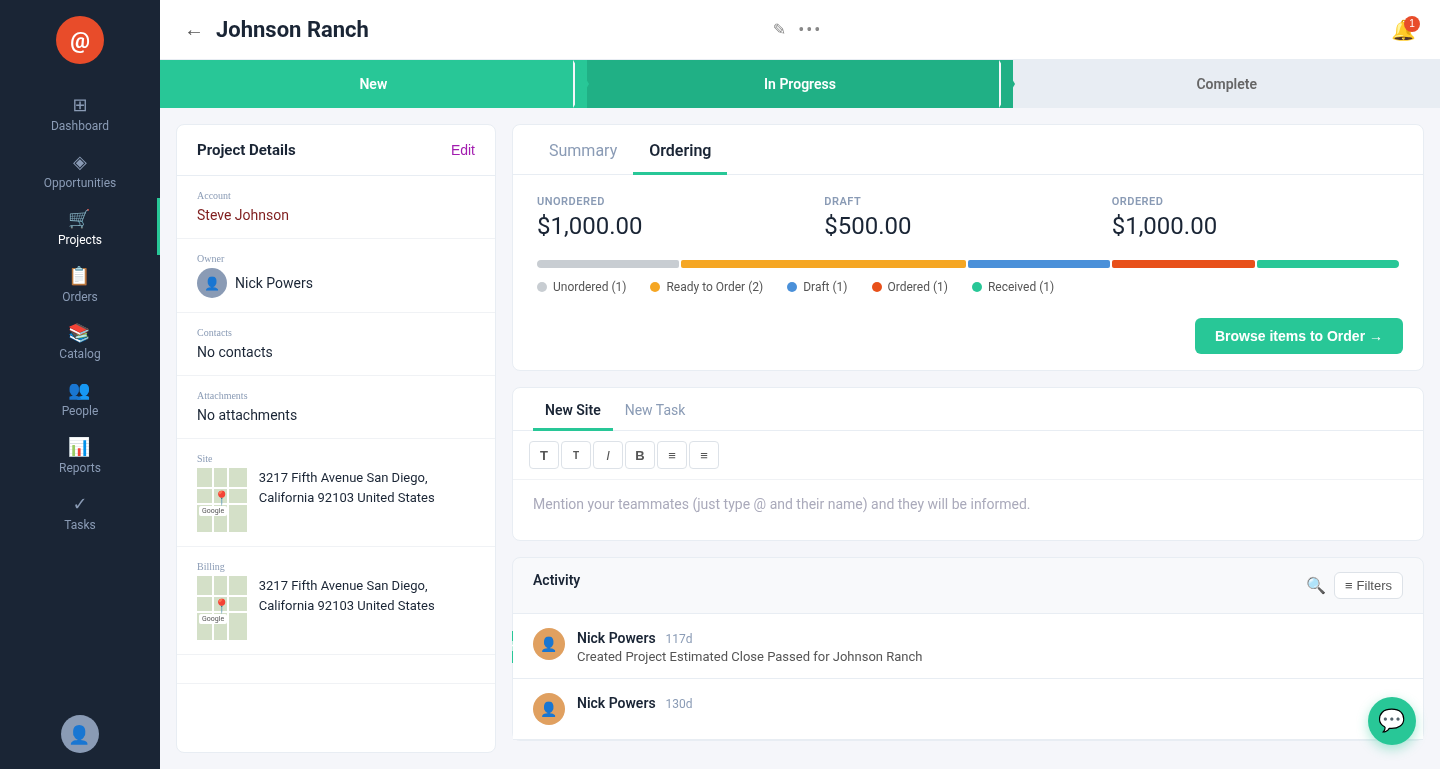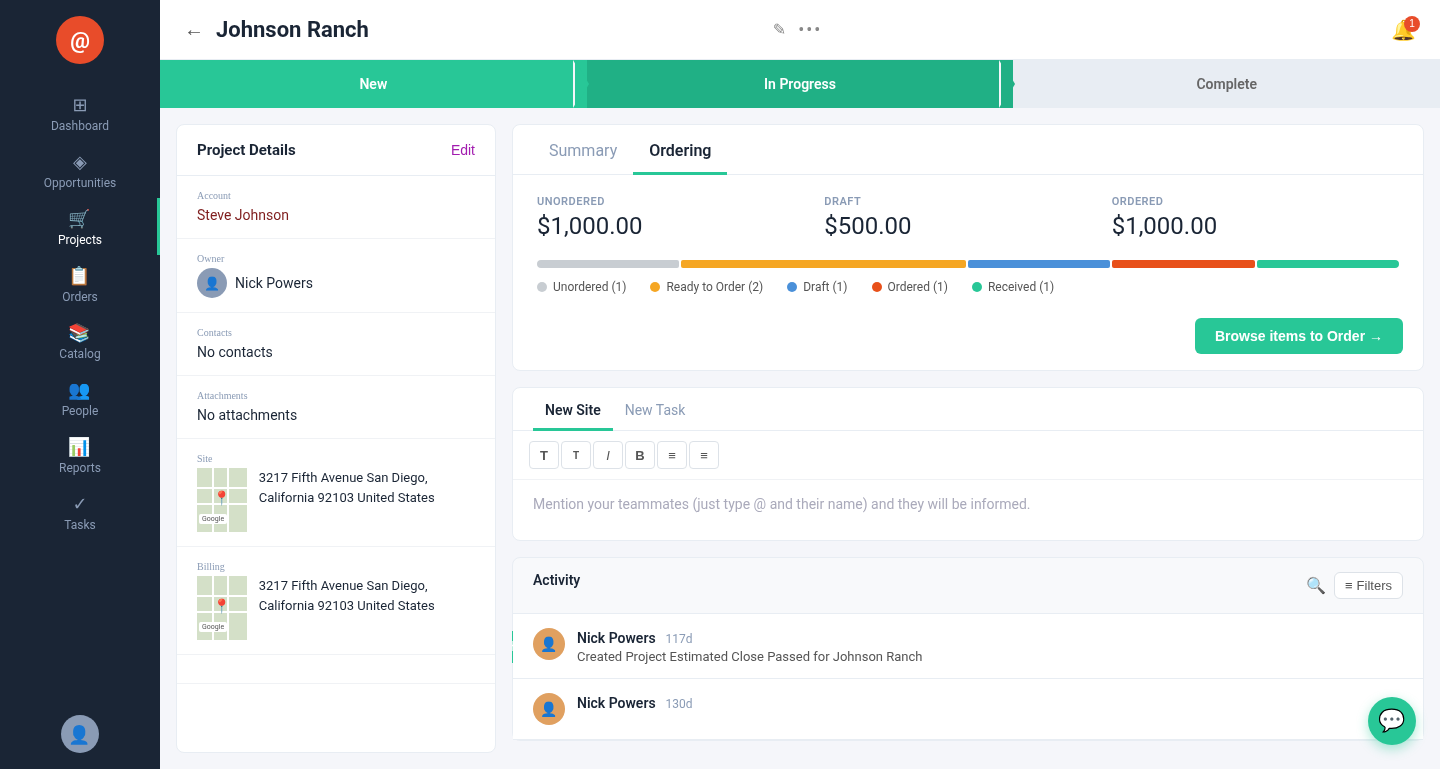--- a/index.html
+++ b/index.html
@@ -568,21 +568,21 @@
     .map-pin {
       position: absolute;
       color: #e84c2a;
       font-size: 14px;
       top: 50%;
       left: 50%;
       transform: translate(-50%, -60%);
     }
     .google-badge {
       position: absolute;
-      bottom: 8px;
+      bottom: 16px;
       left: 2px;
       font-size: 7px;
       background: white;
       padding: 1px 3px;
       border-radius: 2px;
       color: #555;
     }
 
     
     ::-webkit-scrollbar { width: 4px; }

